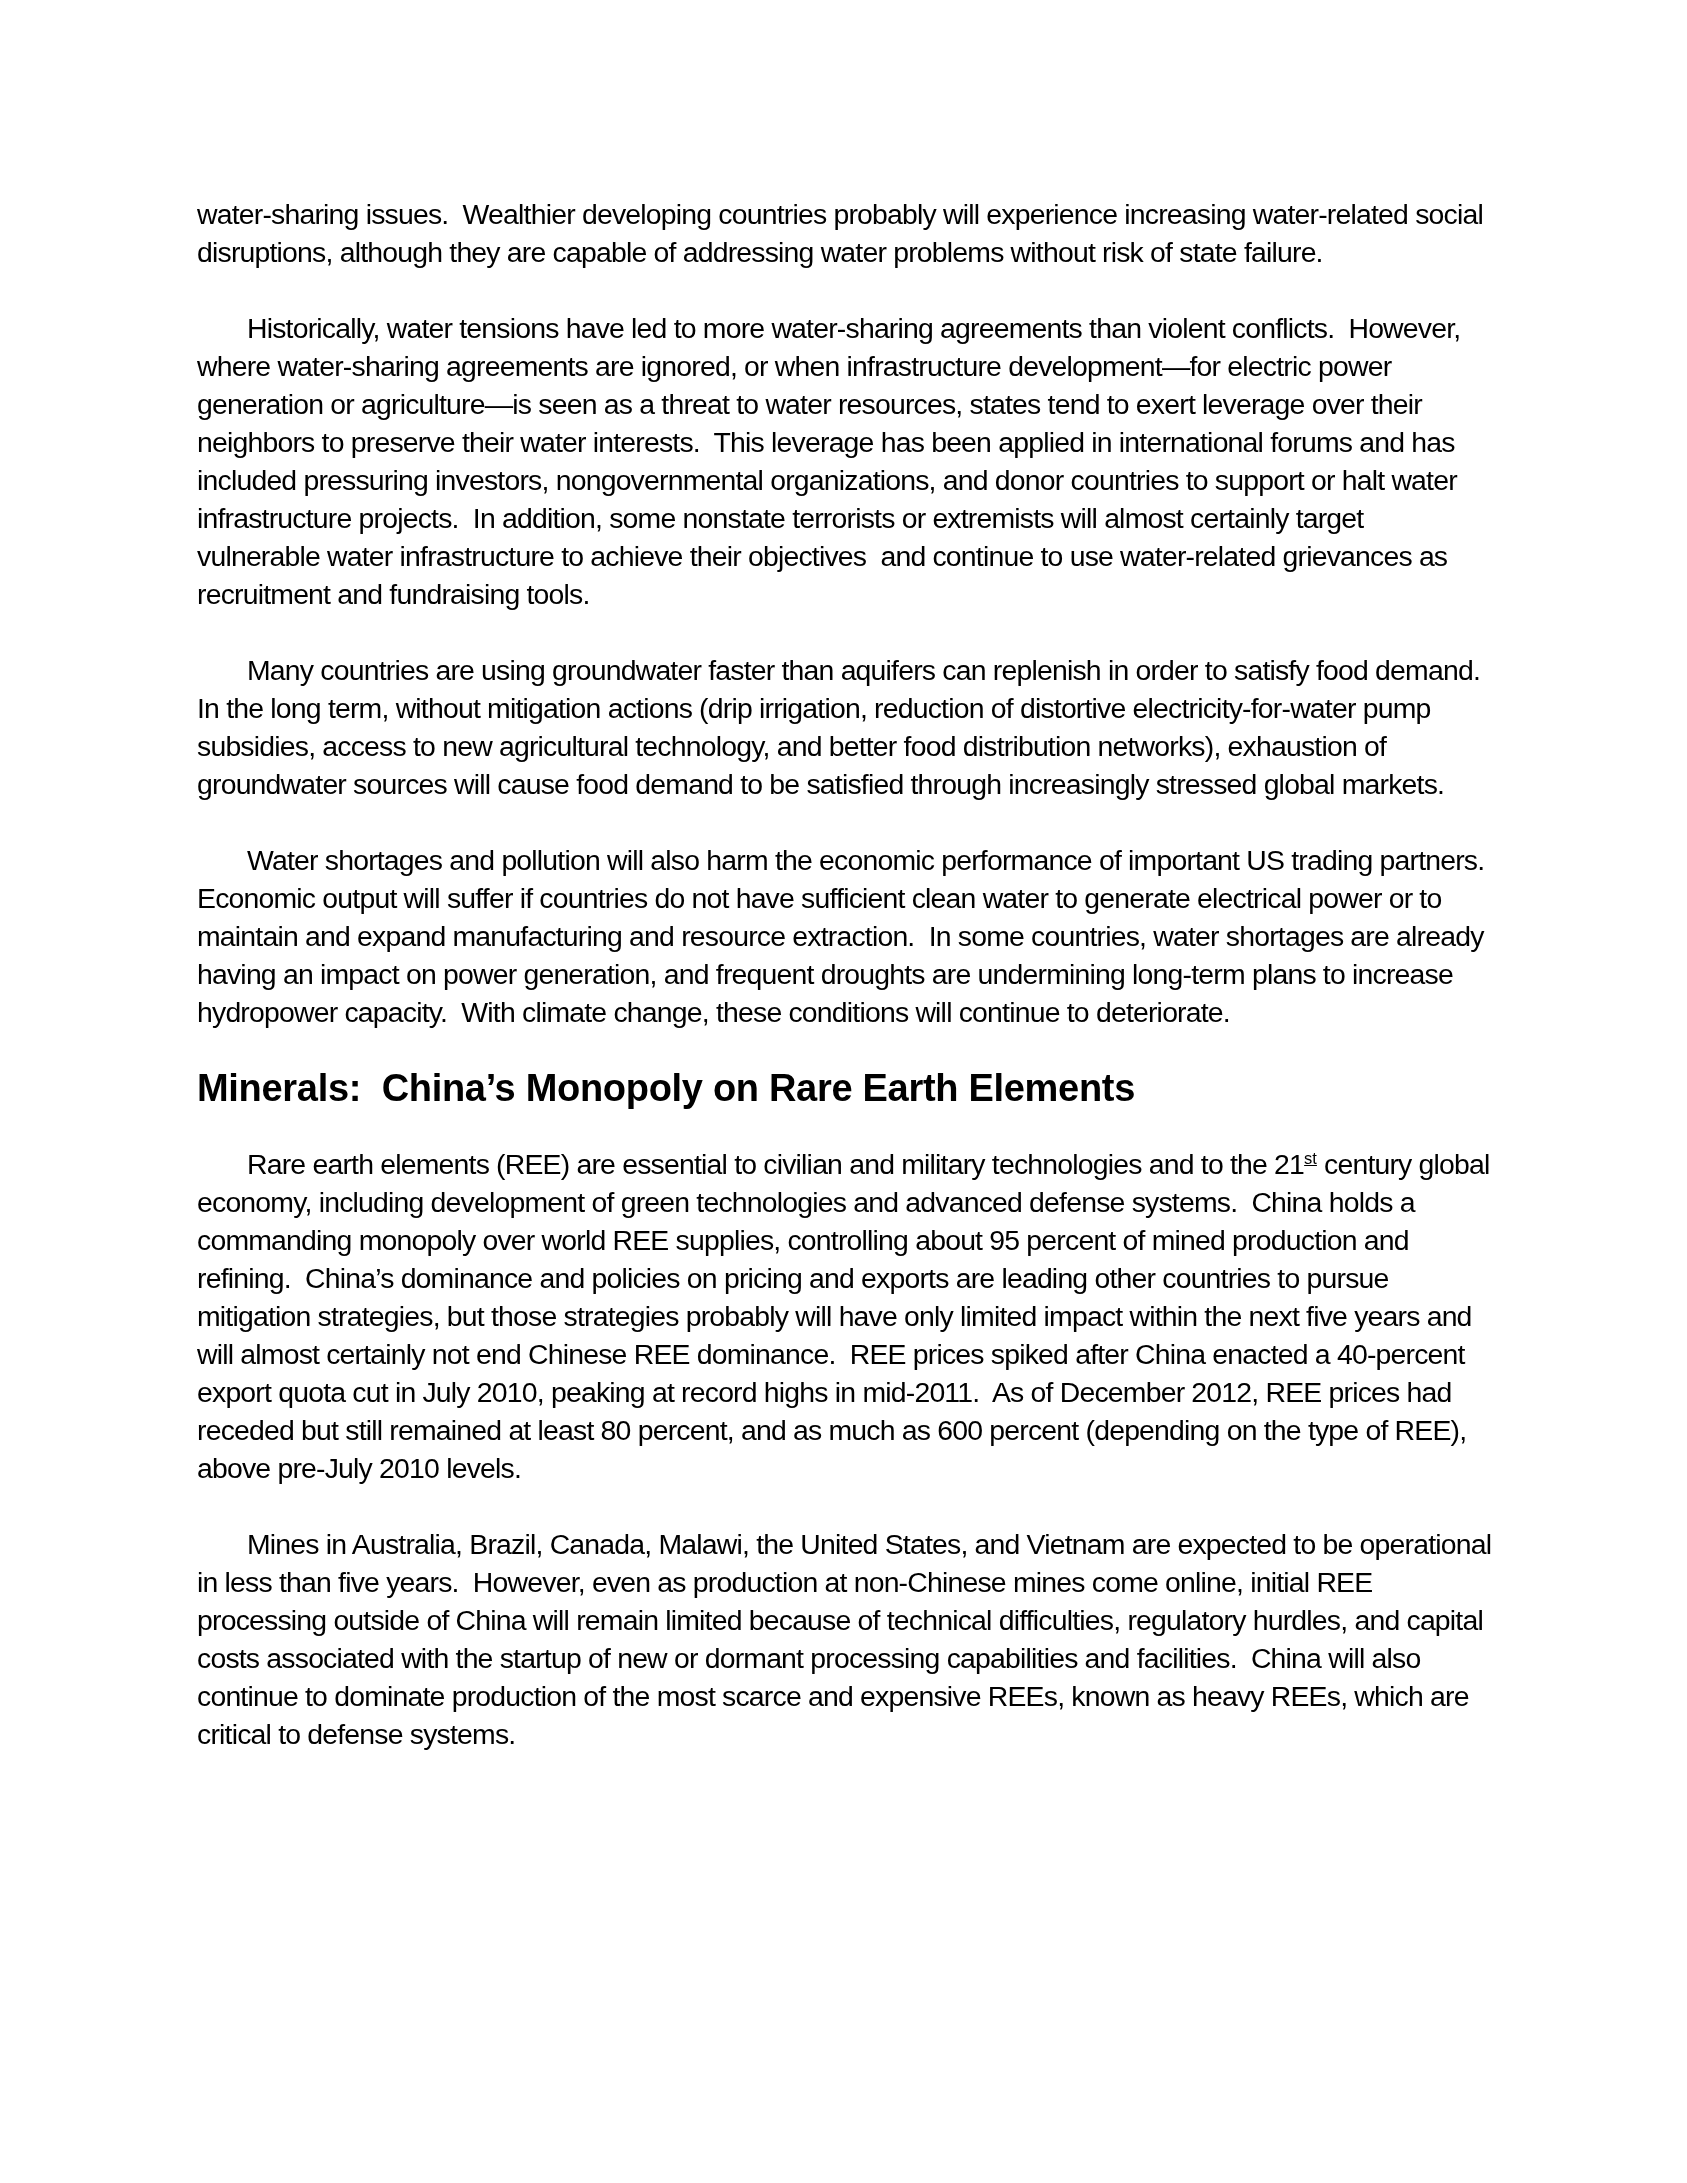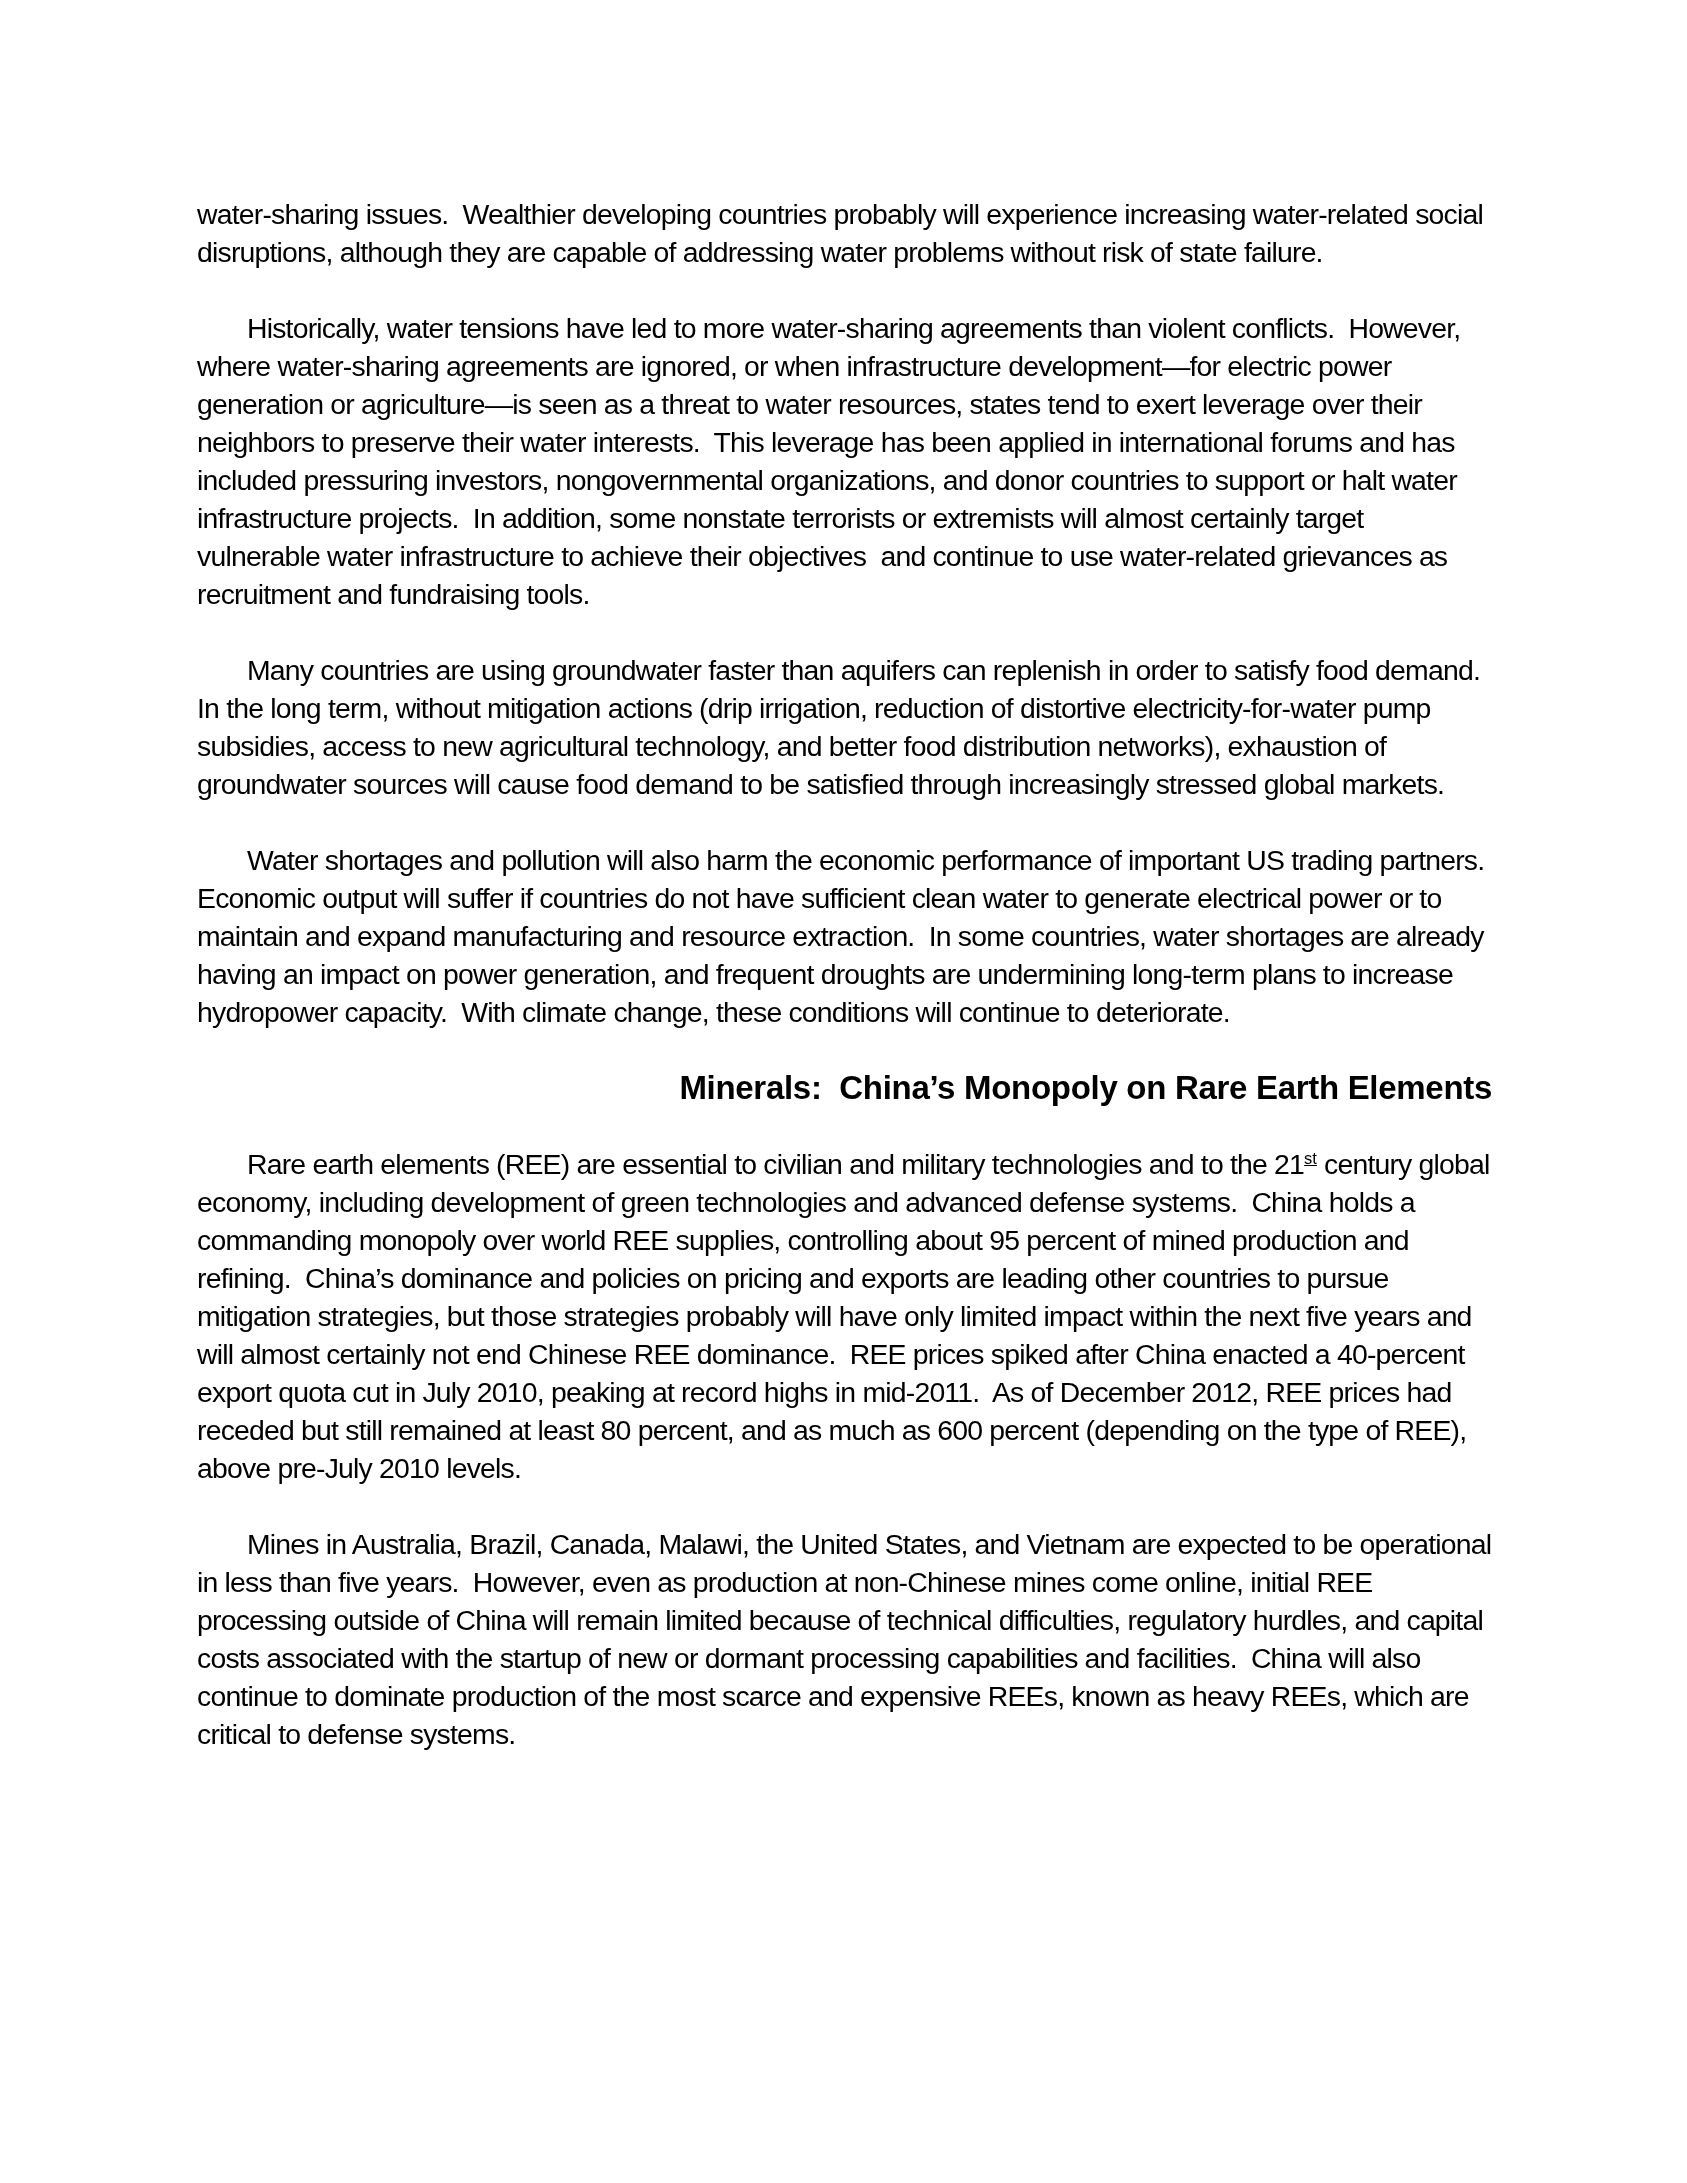--- a/index.html
+++ b/index.html
@@ -28,24 +28,24 @@
   .para {
     margin: 0 0 38px 0;
     white-space: pre-wrap;
     text-align: left;
   }
   .para.indent {
     text-indent: 50px;
   }
   .heading {
     margin: 38px 0 38px 0;
-    font-size: 33px;
+    font-size: 38px;
     line-height: 38px;
     font-weight: bold;
-    text-align: right;
+    text-align: left;
     letter-spacing: -0.3px;
     white-space: pre-wrap;
   }
   sup.ordinal {
     font-size: 58%;
     line-height: 0;
     vertical-align: super;
     letter-spacing: 0;
     text-decoration: underline;
   }

